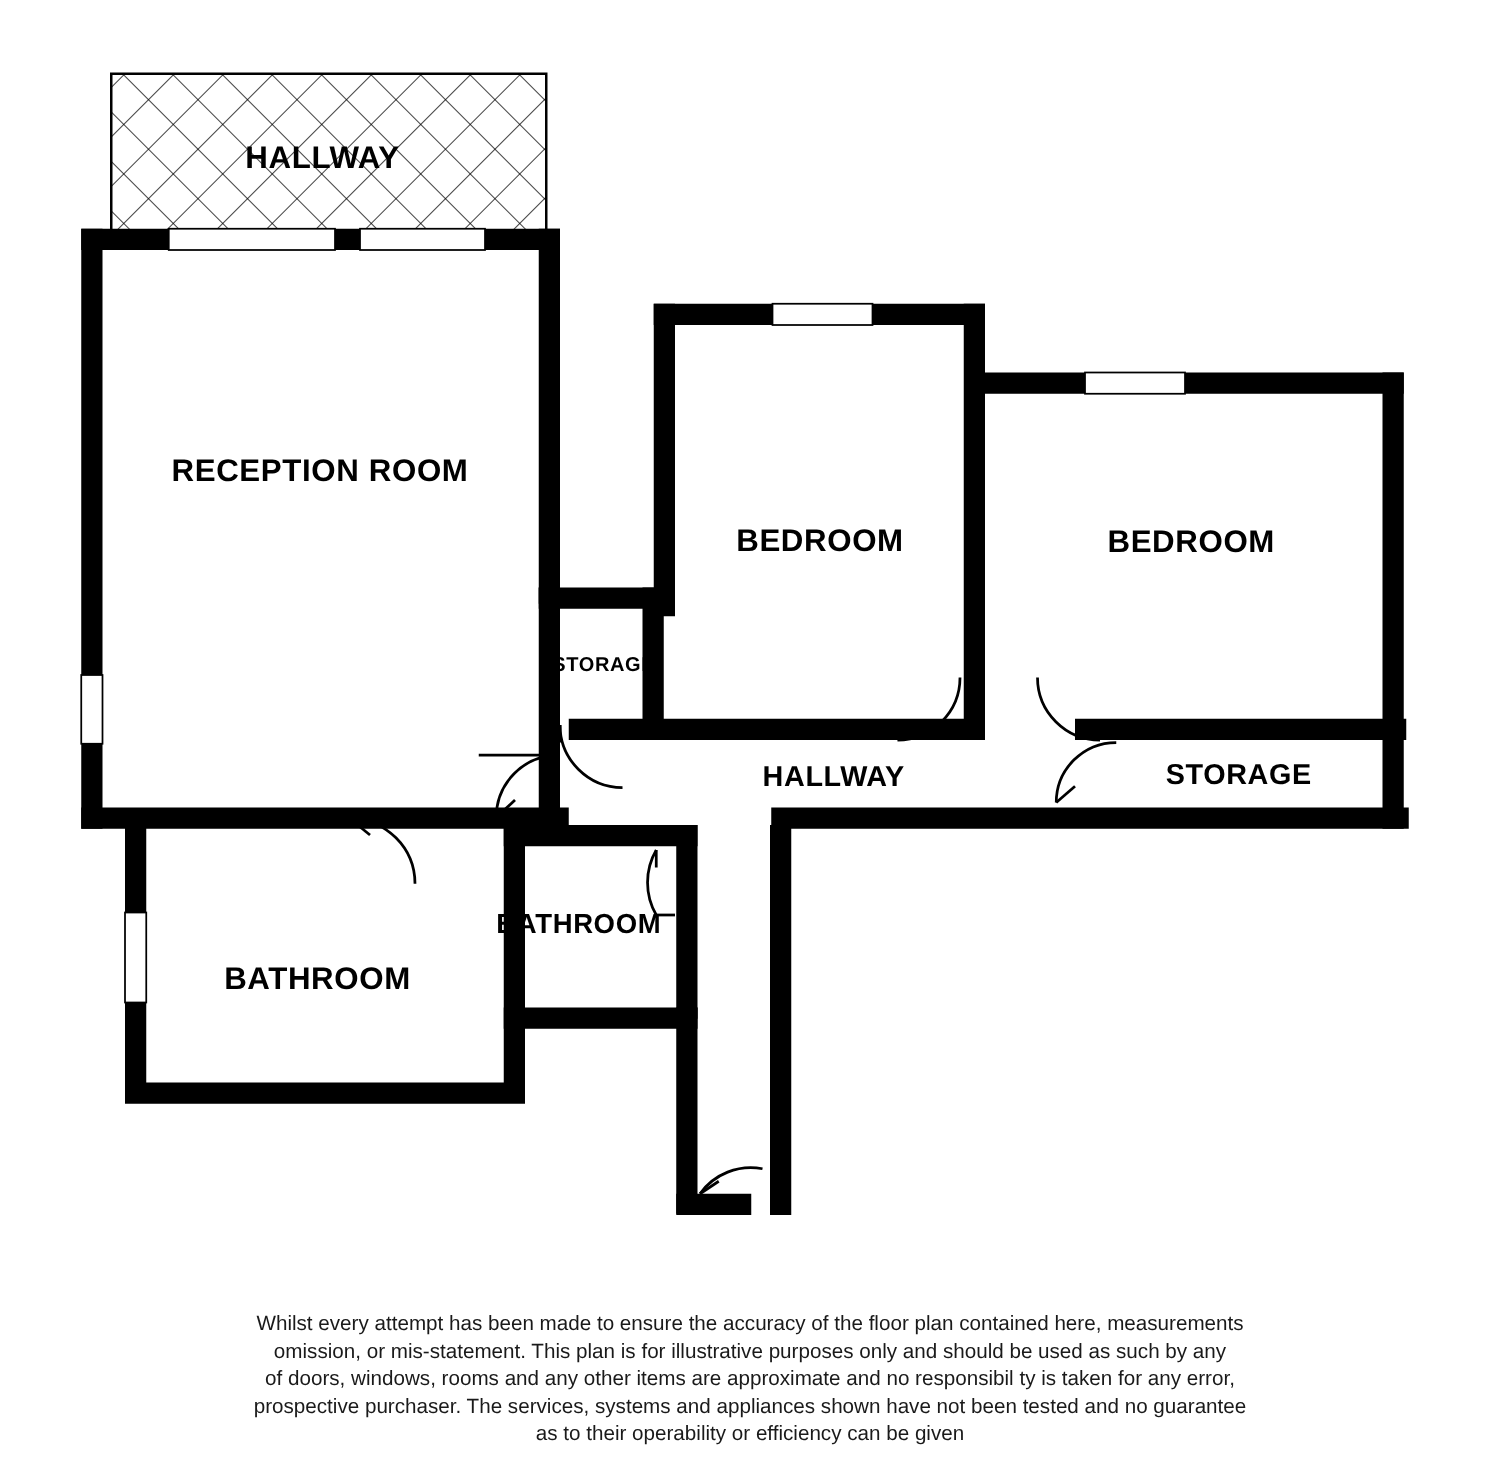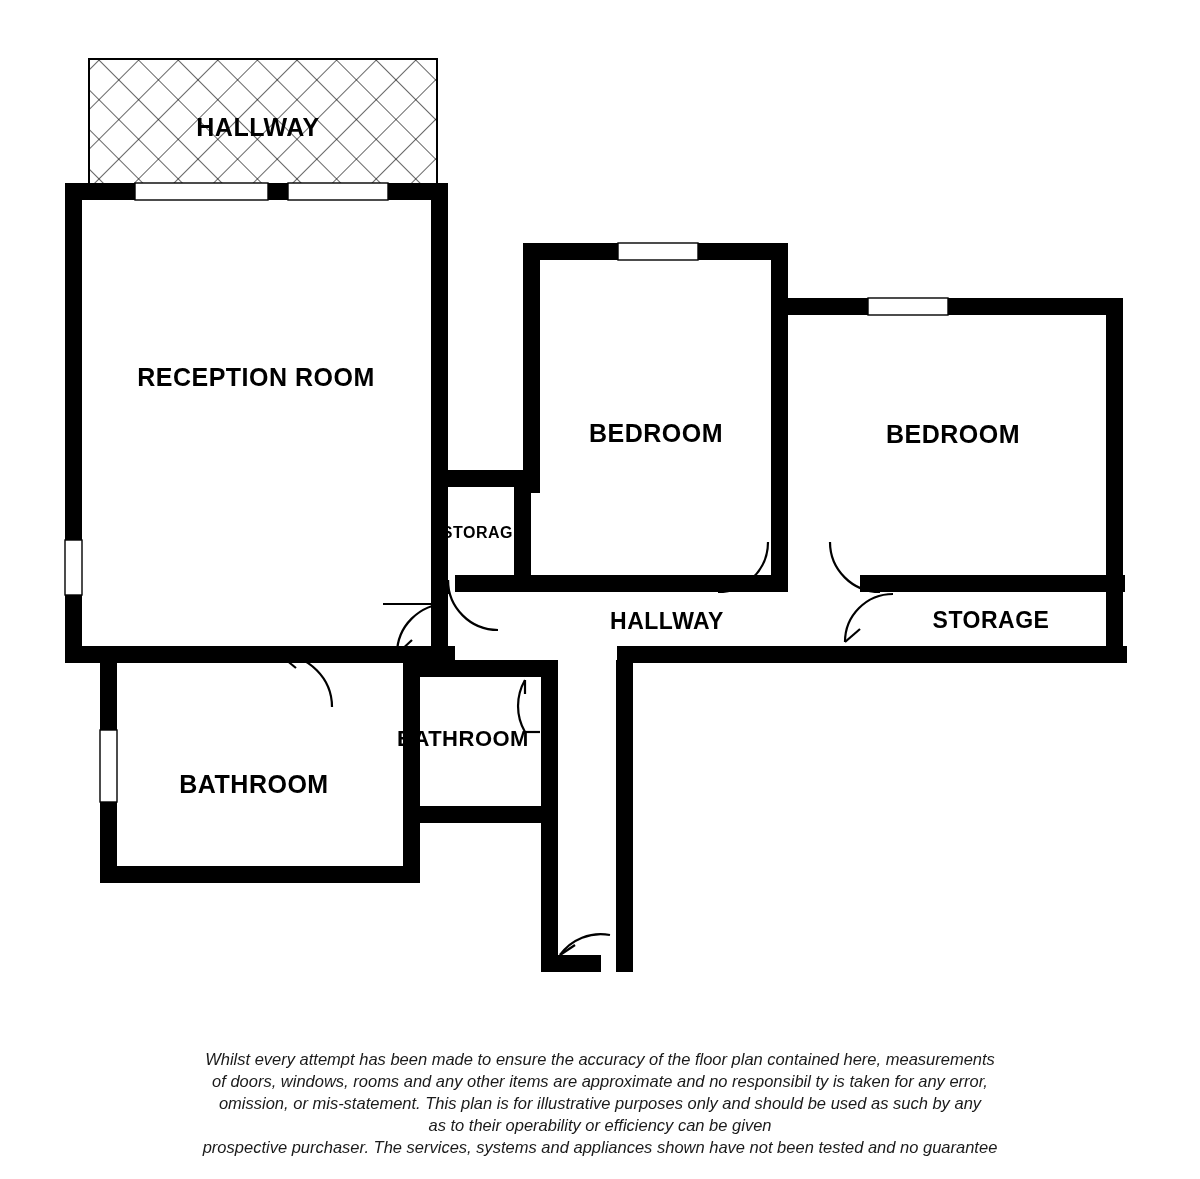--- a/index.html
+++ b/index.html
@@ -42,21 +42,20 @@
     top: 1048px;
     width: 1200px;
     text-align: center;
     font-family: "Liberation Sans", sans-serif;
     font-size: 16.5px;
     line-height: 22px;
     color: #1a1a1a;
   }
   #disclaimer p {
     margin: 0;
-    font-style: italic;
   }
   #made-with {
     margin-top: 0;
   }
 </style>
 </head>
 <body>
 
 <div id="plan">
   <svg width="1200" height="1020" viewBox="0 0 1200 1020" xmlns="http://www.w3.org/2000/svg">
@@ -169,17 +168,17 @@
   <div class="room-label lbl-xl" style="left:953px;top:434px;">BEDROOM</div>
   <div class="room-label lbl-sm" style="left:483px;top:533px;">STORAGE</div>
   <div class="room-label lbl-lg" style="left:667px;top:621px;">HALLWAY</div>
   <div class="room-label lbl-lg" style="left:991px;top:620px;">STORAGE</div>
   <div class="room-label lbl-md" style="left:463px;top:739px;">BATHROOM</div>
   <div class="room-label lbl-xl" style="left:254px;top:784px;">BATHROOM</div>
 </div>
 
 <div id="disclaimer">
   <p>Whilst every attempt has been made to ensure the accuracy of the floor plan contained here, measurements</p>
+  <p>omission, or mis-statement. This plan is for illustrative purposes only and should be used as such by any</p>
   <p>of doors, windows, rooms and any other items are approximate and no responsibil ty is taken for any error,</p>
-  <p>omission, or mis-statement. This plan is for illustrative purposes only and should be used as such by any</p>
+  <p>prospective purchaser. The services, systems and appliances shown have not been tested and no guarantee</p>
   <p>as to their operability or efficiency can be given</p>
-  <p>prospective purchaser. The services, systems and appliances shown have not been tested and no guarantee</p>
 </div>
 
 </body></html>

